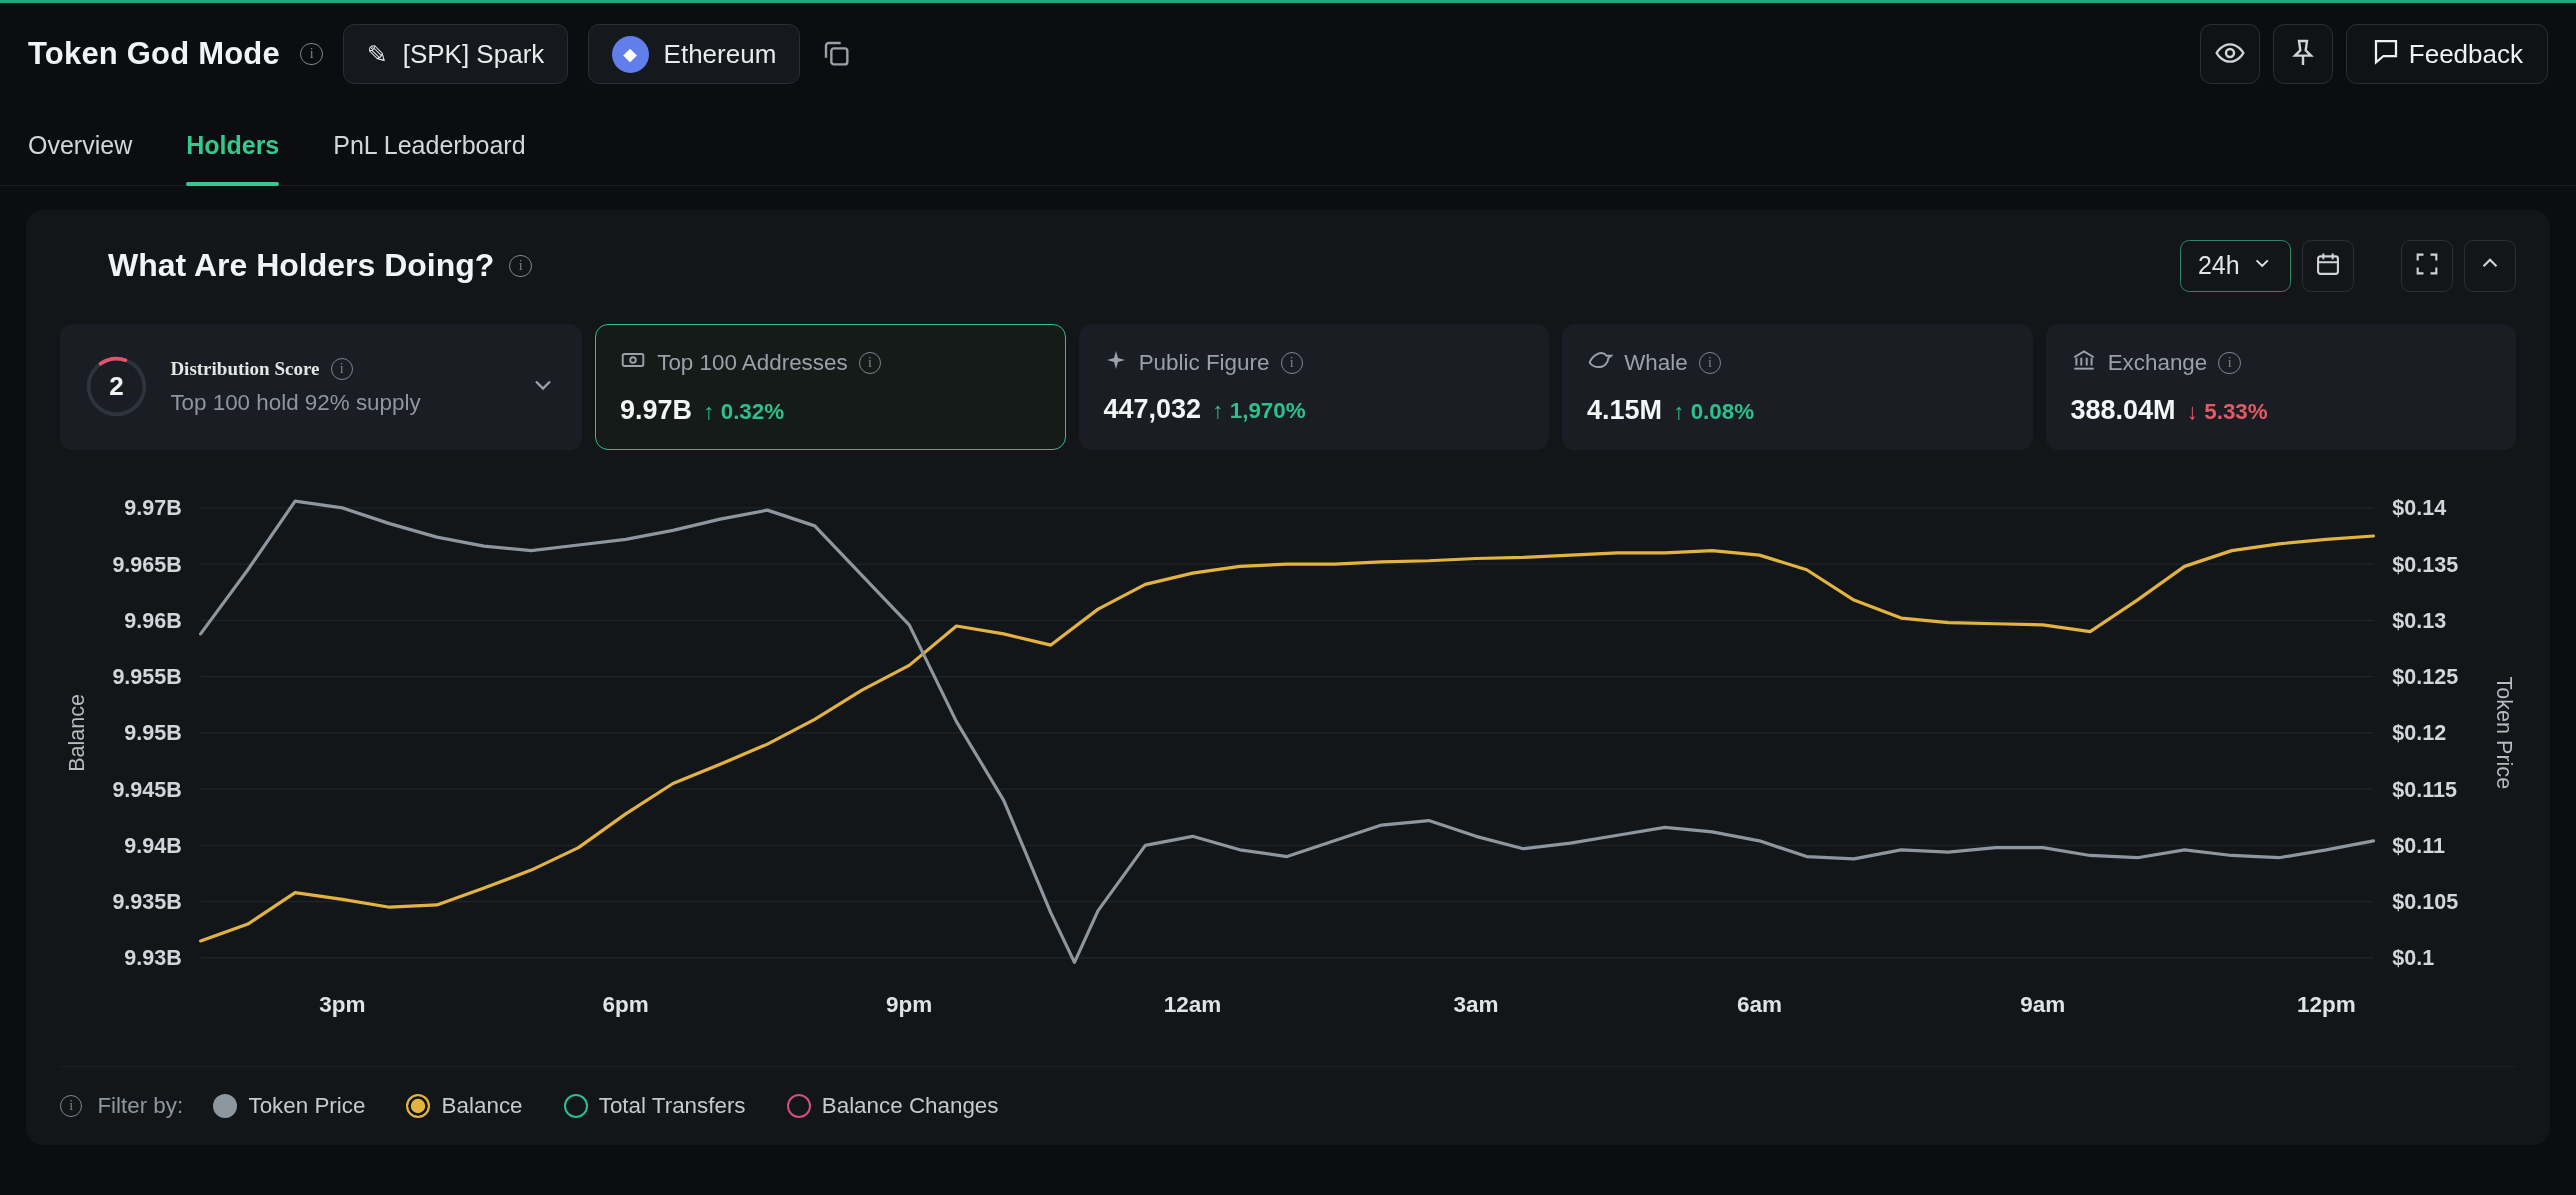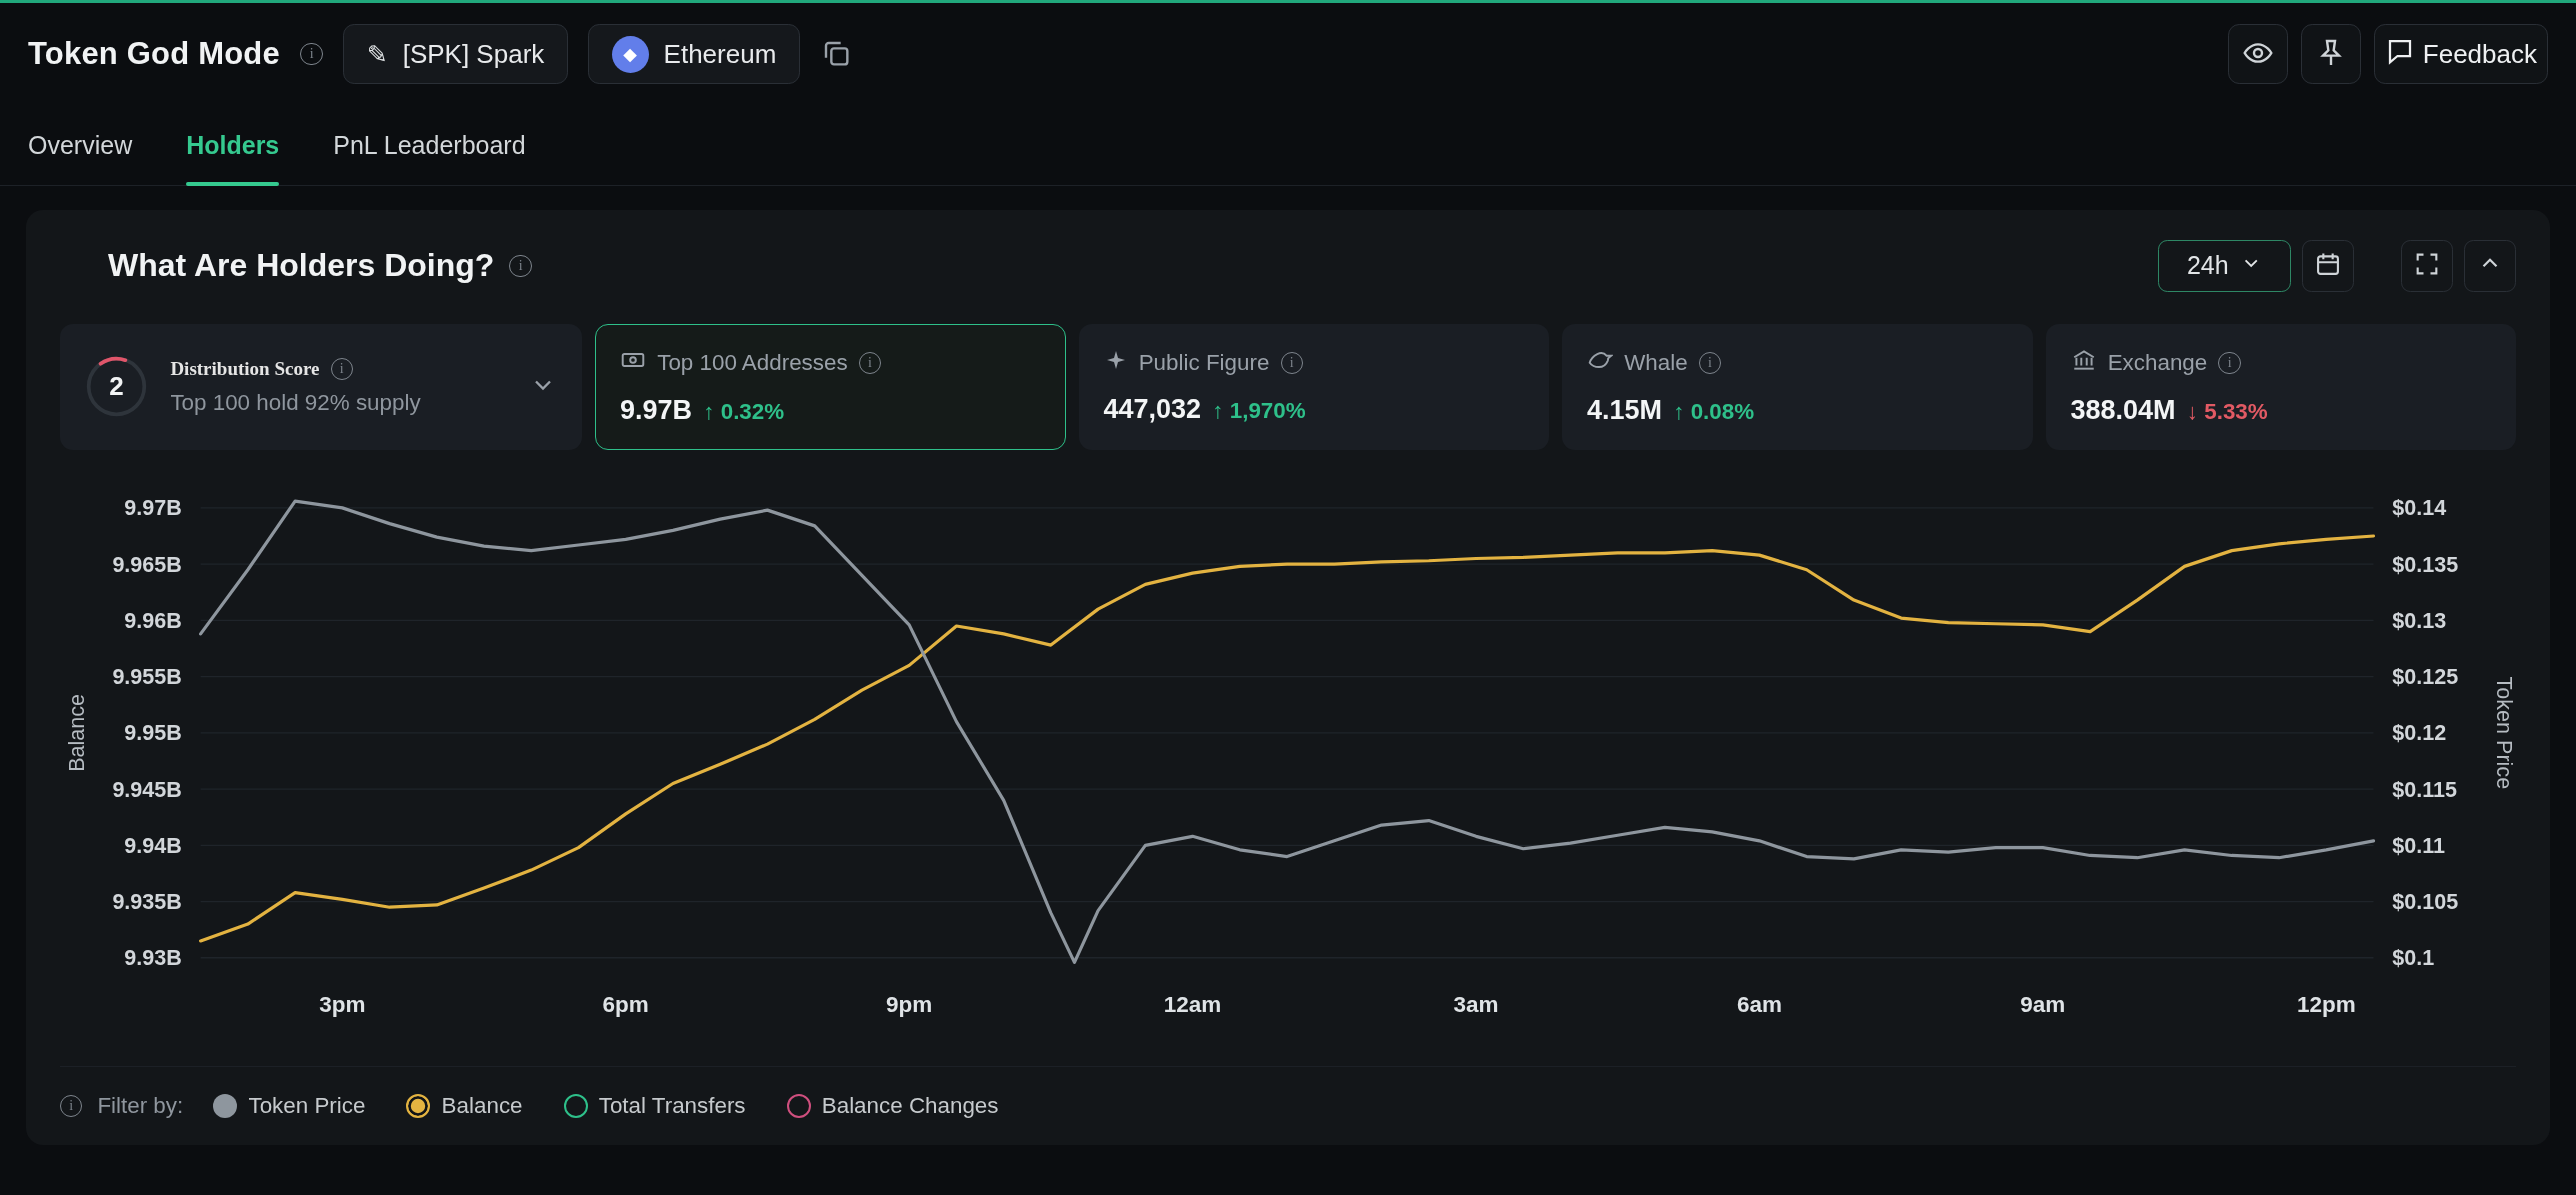--- a/index.html
+++ b/index.html
@@ -12,36 +12,36 @@
   h1 { font-size:31px; font-weight:700; letter-spacing:0.2px; }
   .pill { display:flex; align-items:center; gap:15px; height:60px; padding:0 22.4px; background:#15181c;
     border:0.9px solid #2a2f36; border-radius:11.2px; color:#e8eaec; font-size:26px; cursor:pointer; }
   .pencil { font-size:25px; color:#dfe2e4; }
   .eth-badge { width:37px; height:37px; border-radius:50%; background:#627eea; display:flex;
     align-items:center; justify-content:center; color:#fff; font-size:17.7px; }
   .ghost-btn { background:none; border:none; color:#9aa1a9; cursor:pointer; display:flex; align-items:center; }
   .h-right { display:flex; align-items:center; gap:13px; }
   .sq-btn { width:60px; height:60px; display:flex; align-items:center; justify-content:center;
     background:#101316; border:0.9px solid #2a2f36; border-radius:11.2px; cursor:pointer; color:#cfd4d8; }
-  .feedback { display:flex; align-items:center; gap:8px; height:60px; padding:0 10px; background:#101316;
+  .feedback { display:flex; align-items:center; gap:8px; height:60px; padding:0 24px; background:#101316;
     border:0.9px solid #2a2f36; border-radius:11.2px; color:#eef0f2; font-size:26px; cursor:pointer; }
 
   nav { display:flex; gap:54px; padding:0 28px; border-bottom:0.9px solid #1d2127; height:80px; }
   .tab { position:relative; display:flex; align-items:center; font-size:25px; color:#d3d7da; cursor:pointer; }
   .tab.active { color:#35c98f; font-weight:700; }
   .tab.active::after { content:""; position:absolute; left:0; right:0; bottom:-0.9px; height:3.7px;
     background:#35c98f; border-radius:1.9px; }
 
   main { padding:24px 26px; }
   .card { background:#131619; border-radius:17px; padding:30px 34px 26px; }
   .card-head { display:flex; justify-content:space-between; align-items:center;margin-left:48px; }
   .card-title-row { display:flex; align-items:center; gap:15px; }
   .card-title { font-size:32px; font-weight:700; }
   .controls { display:flex; align-items:center; gap:11.2px; }
-  .tf-btn { display:flex; align-items:center; gap:11.2px; height:52px; padding:0 28px; background:transparent;
+  .tf-btn { display:flex; align-items:center; gap:11.2px; height:52px; padding:0 17px; background:transparent;
     border:1.9px solid #2e8765; border-radius:9.3px; color:#e2e5e7; font-size:25px; cursor:pointer; }
   .ctl-btn { width:52px; height:52px; display:flex; align-items:center; justify-content:center;
     background:transparent; border:0.9px solid #2a2f36; border-radius:9.3px; color:#cfd4d8; cursor:pointer; }
   .ctl-gap { width:24px; }
 
   .info { display:inline-flex; align-items:center; justify-content:center; width:22.4px; height:22.4px;
     border:1.9px solid #7e858d; border-radius:50%; color:#7e858d; font-size:14px; flex:none; }
   .info::after { content:"i"; font-family:"Liberation Serif", serif; }
 
   .tiles { display:flex; gap:13px; margin-top:32px; }

